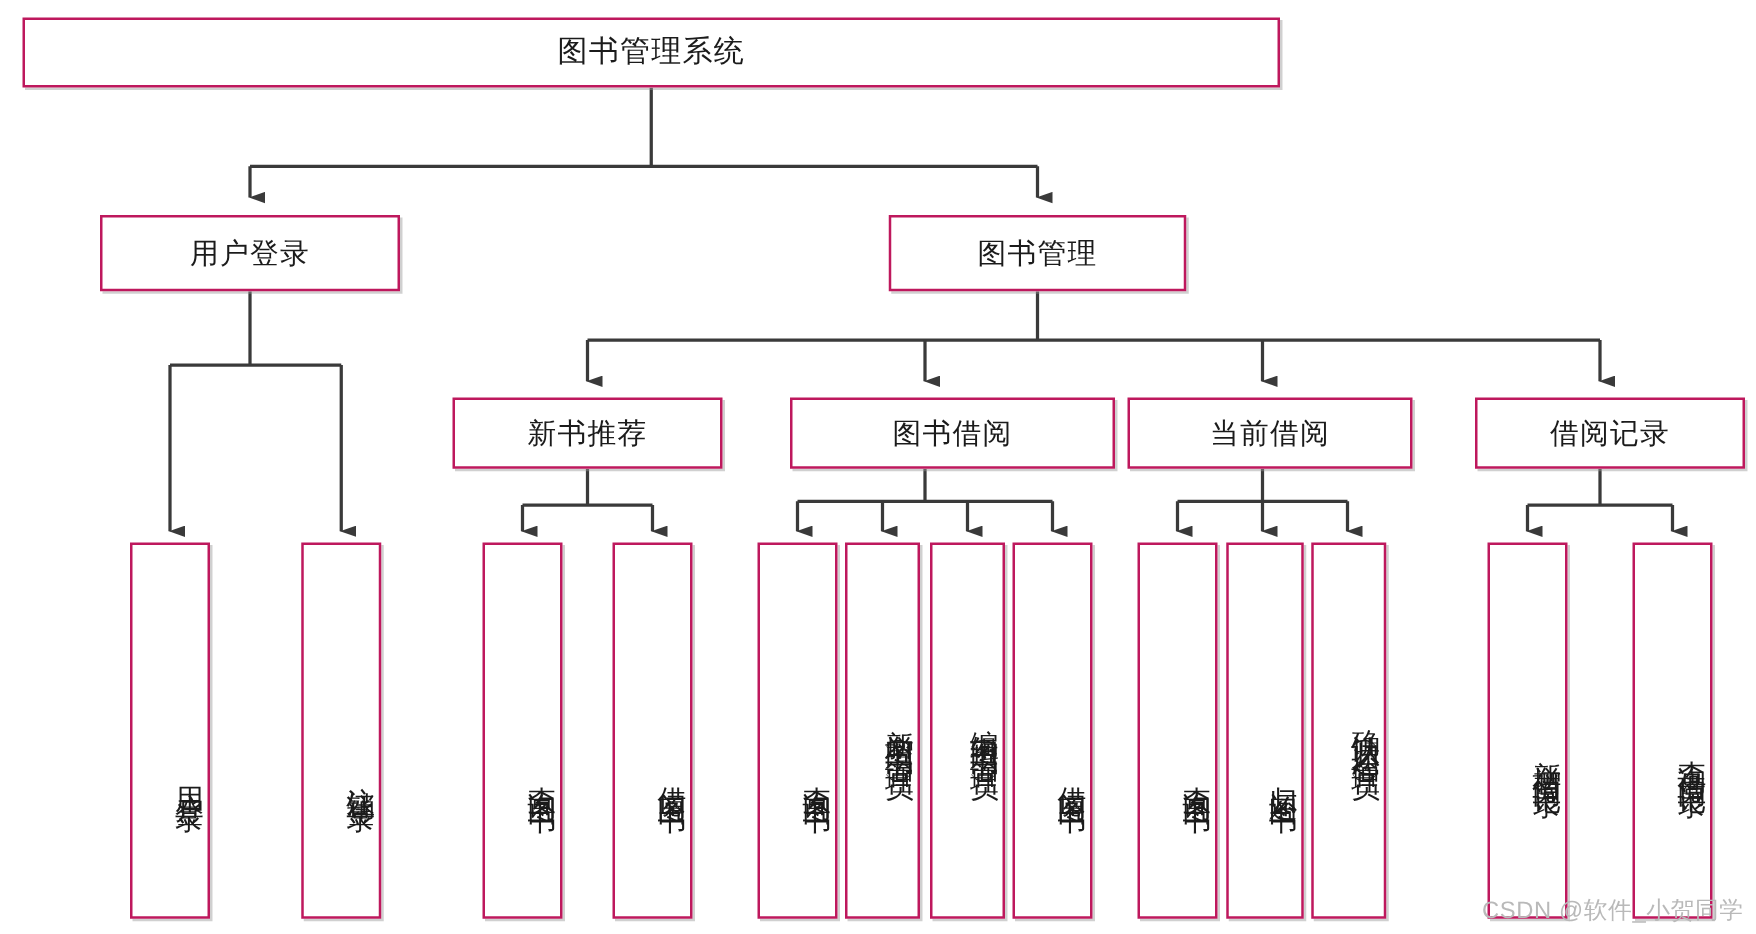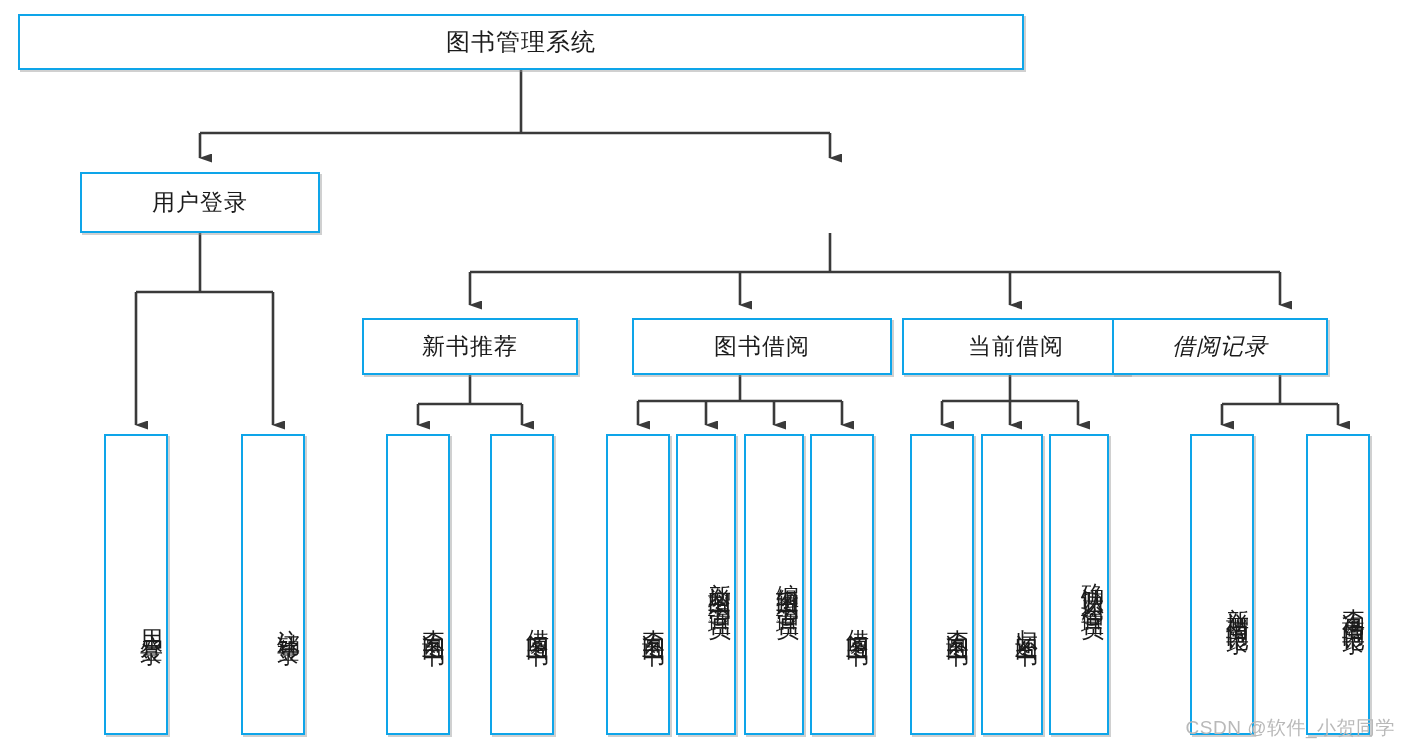--- a/index.html
+++ b/index.html
@@ -23,21 +23,21 @@
     left: 0;
     top: 0;
     width: 1405px;
     height: 747px;
     pointer-events: none;
   }
   .node {
     position: absolute;
     box-sizing: border-box;
     background: #ffffff;
-    border: 2px solid #0ea5e9;
+    border: 2px solid #be185d;
     box-shadow: 2px 2px 0 rgba(150,150,150,0.45);
     display: flex;
     align-items: center;
     justify-content: center;
     color: #1b1b1b;
     z-index: 2;
   }
   .node.horiz {
     font-size: 23px;
     letter-spacing: 1px;
@@ -129,34 +129,37 @@
   </svg>
 
   <div class="node root horiz" style="left:18px; top:14px; width:1006px; height:56px;">
     <span>图书管理系统</span>
   </div>
 
   <div class="node horiz" style="left:80px; top:172px; width:240px; height:61px;">
     <span>用户登录</span>
   </div>
 
+  <div class="node horiz" style="left:711px; top:172px; width:238px; height:61px;">
+    <span>图书管理</span>
+  </div>
 
   <div class="node horiz" style="left:362px; top:318px; width:216px; height:57px;justify-content:center;">
     <span>新书推荐</span>
   </div>
 
   <div class="node horiz" style="left:632px; top:318px; width:260px; height:57px;">
     <span>图书借阅</span>
   </div>
 
   <div class="node horiz" style="left:902px; top:318px; width:228px; height:57px;">
     <span>当前借阅</span>
   </div>
 
-  <div class="node horiz" style="left:1112px; top:318px; width:216px; height:57px;font-style:italic;">
+  <div class="node horiz" style="left:1180px; top:318px; width:216px; height:57px;">
     <span>借阅记录</span>
   </div>
 
   <div class="node vert" style="left:104px; top:434px; width:64px; height:301px; padding-top:72px;">
     <span class="vtext">用户登录</span>
   </div>
 
   <div class="node vert" style="left:241px; top:434px; width:64px; height:301px; padding-top:72px;">
     <span class="vtext">注销登录</span>
   </div>

